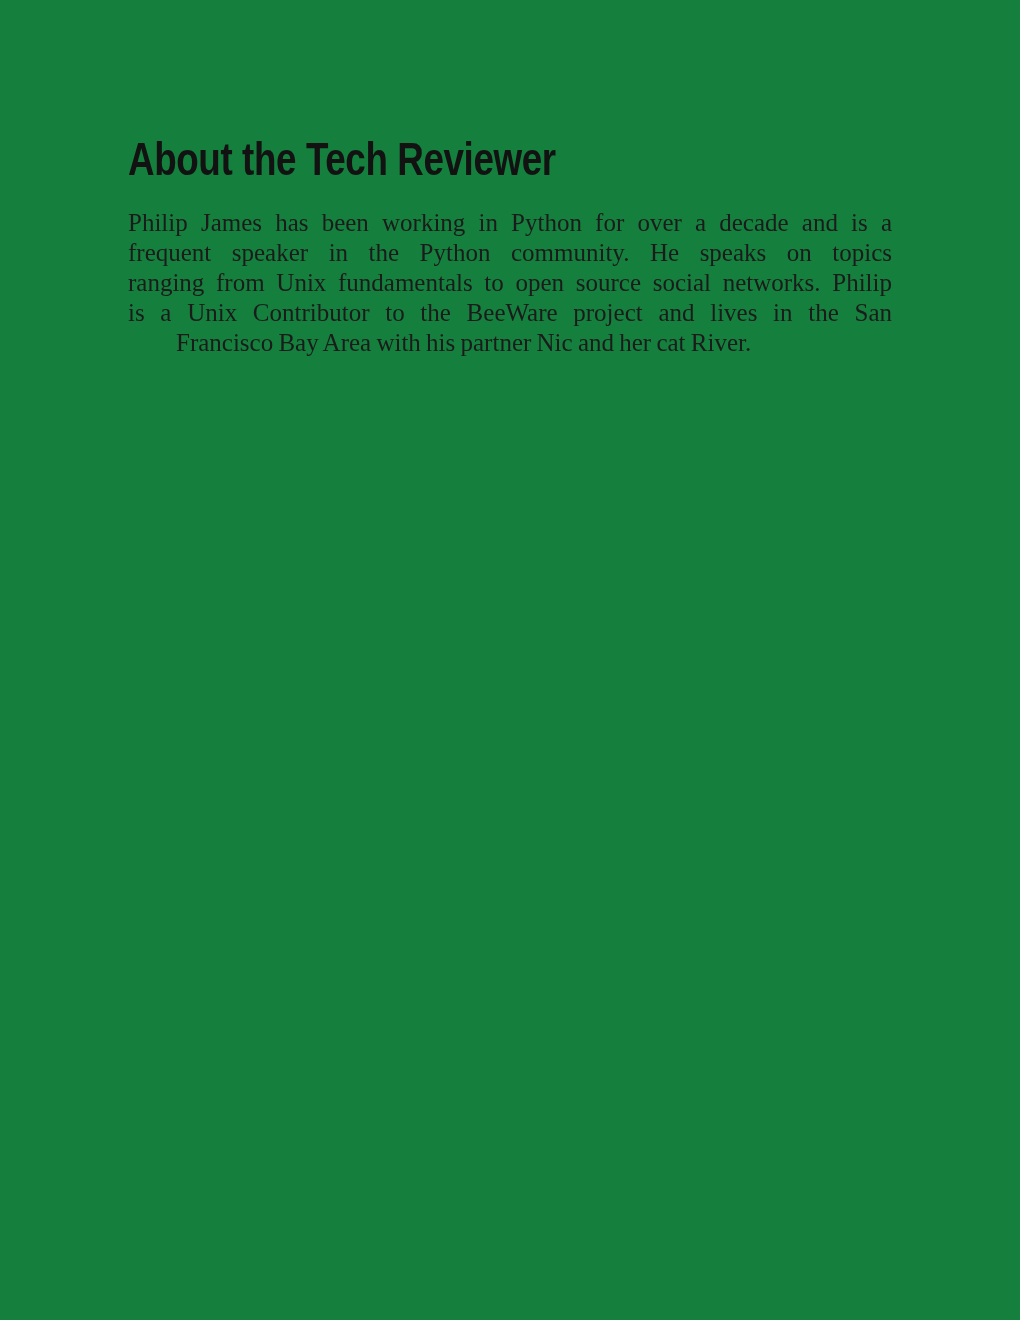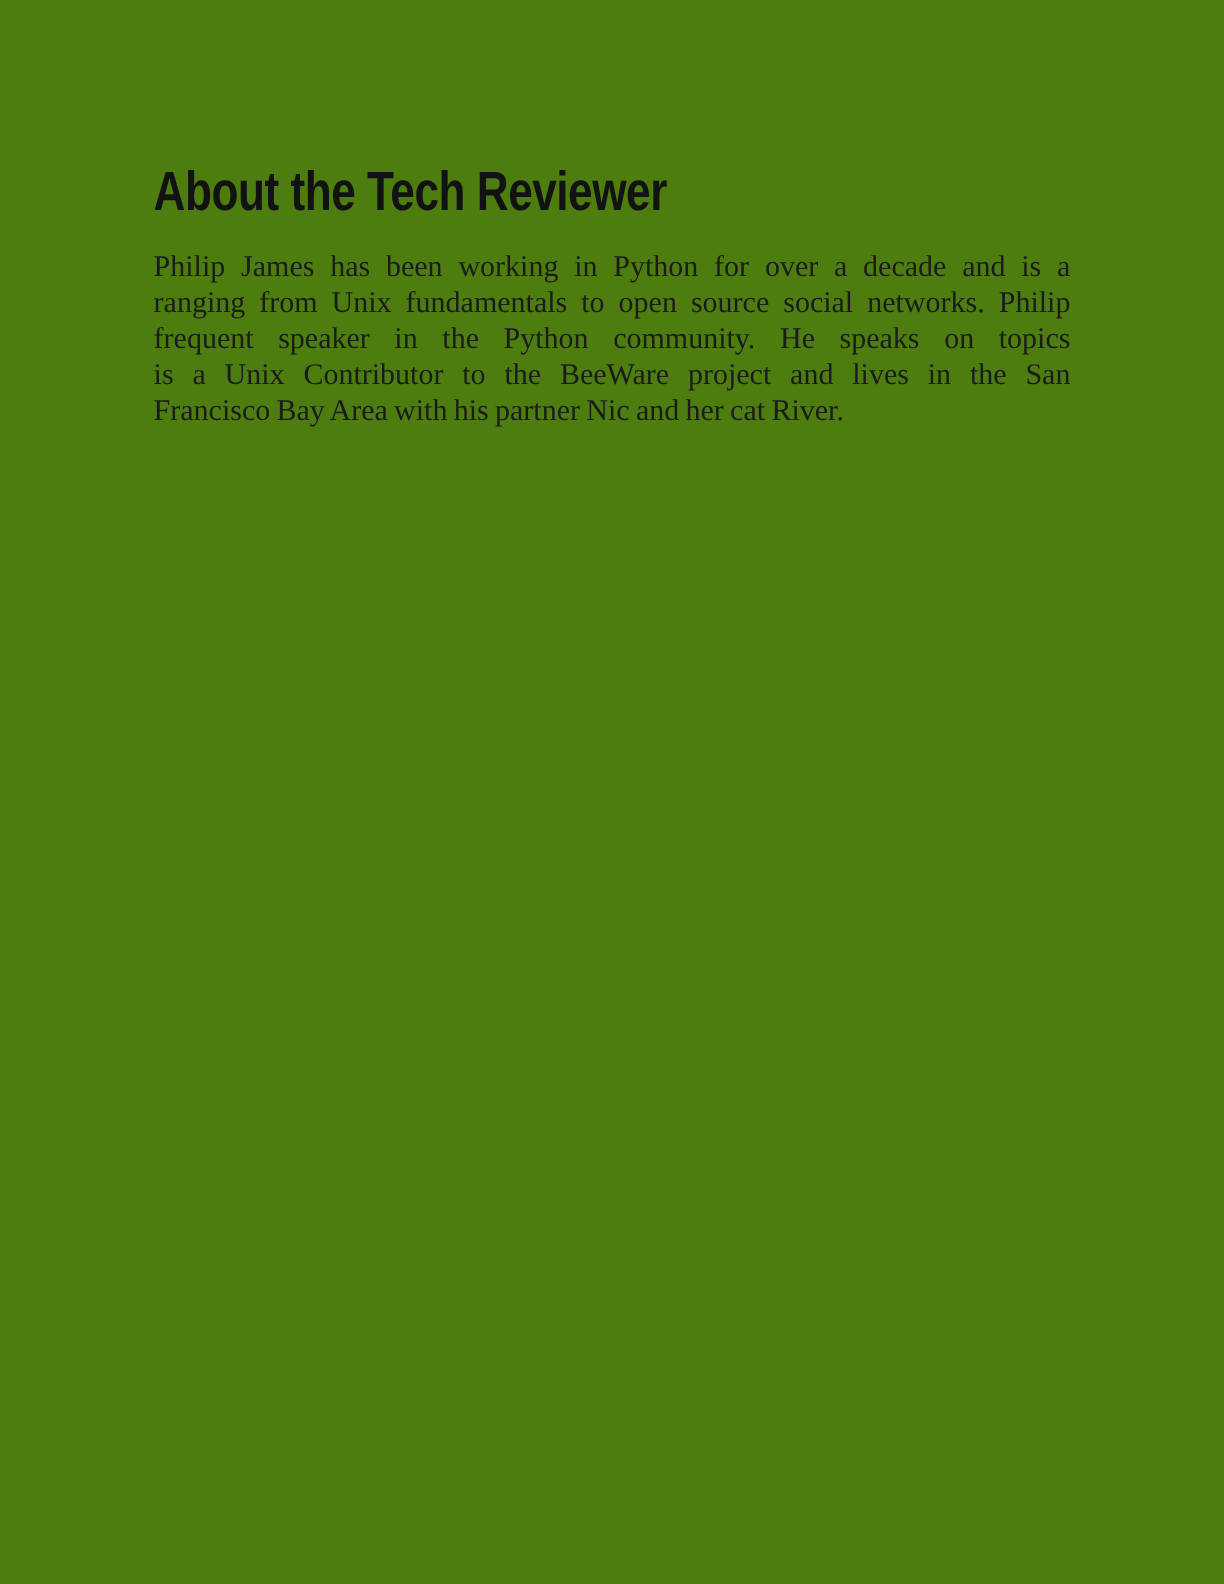--- a/index.html
+++ b/index.html
@@ -4,21 +4,21 @@
 <style>
   html, body {
     margin: 0;
     padding: 0;
     background: #ffffff;
   }
   .page {
     position: relative;
     width: 1020px;
     height: 1320px;
-    background: #4d7c0f;
+    background: #15803d;
     overflow: hidden;
     font-family: "Liberation Serif", serif;
   }
   .content {
     position: absolute;
     left: 128px;
     top: 136px;
     width: 764px;
   }
   h1.page-title {
@@ -41,29 +41,30 @@
     word-spacing: -1px;
   }
   .paragraph .line {
     text-align: justify;
     text-align-last: justify;
     height: 30px;
     overflow: hidden;
   }
   .paragraph .line.last {
     text-align-last: left;
+    margin-left: 48px;
   }
 </style>
 </head>
 <body>
 
 <div class="page">
   <div class="content">
     <h1 class="page-title">About the Tech Reviewer</h1>
     <div class="paragraph">
       <div class="line">Philip James has been working in Python for over a decade and is a</div>
+      <div class="line">frequent speaker in the Python community. He speaks on topics</div>
       <div class="line">ranging from Unix fundamentals to open source social networks. Philip</div>
-      <div class="line">frequent speaker in the Python community. He speaks on topics</div>
       <div class="line">is a Unix Contributor to the BeeWare project and lives in the San</div>
       <div class="line last">Francisco Bay Area with his partner Nic and her cat River.</div>
     </div>
   </div>
 </div>
 
 </body></html>

